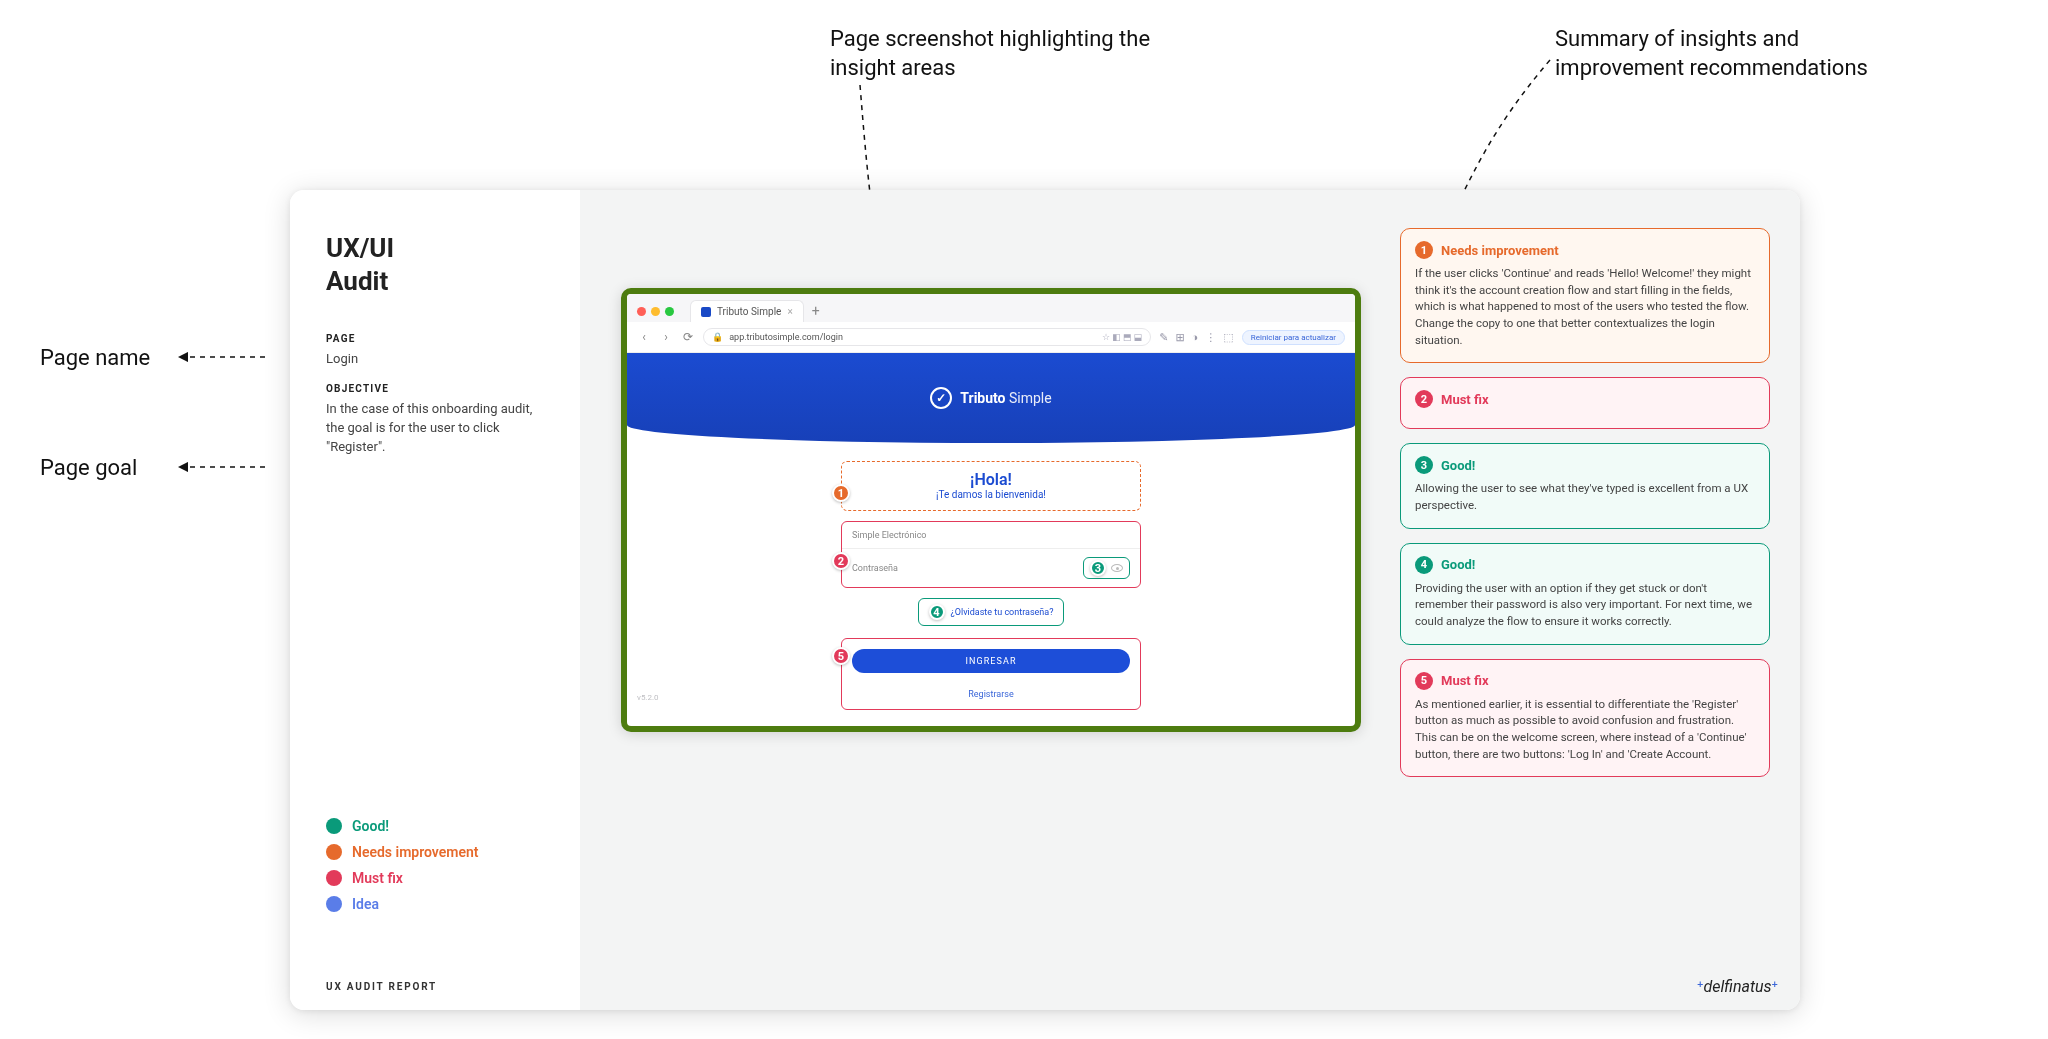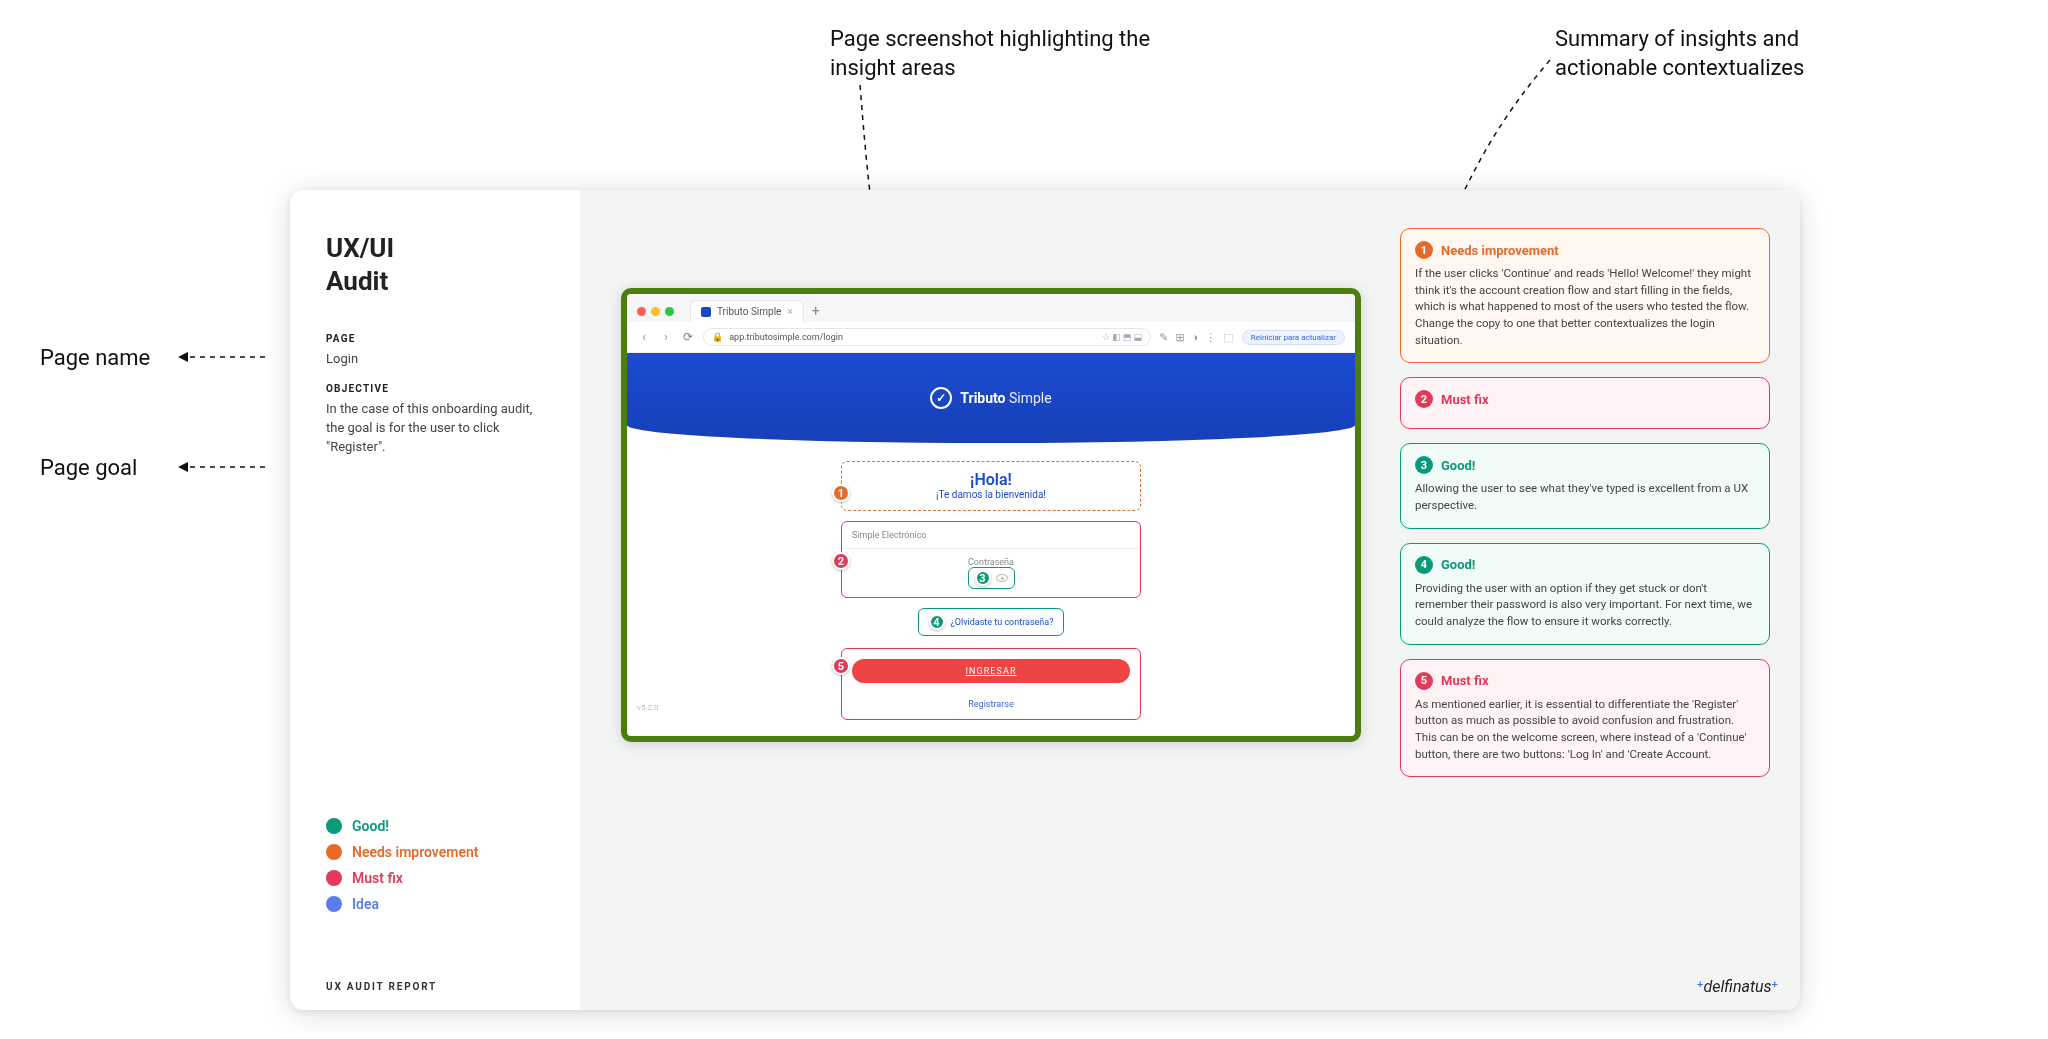--- a/index.html
+++ b/index.html
@@ -204,40 +204,40 @@
   .welcome .l1{color:#1b4bd1;font-size:16px;font-weight:600;}
   .welcome .l2{color:#1b4bd1;font-size:10px;}
   .fields{
     border:1.5px solid var(--callout-red);
     border-radius:6px;margin-top:10px;padding:0;position:relative;
   }
   .field{
     border-bottom:1px solid #eee;padding:8px 10px;font-size:9px;color:#888;
     display:flex;align-items:center;justify-content:space-between;
   }
-  .field:last-child{border-bottom:none;flex-direction:column;}
+  .field:last-child{border-bottom:none;}
   .eye-box{
     border:1.5px solid var(--callout-green);border-radius:6px;
     padding:2px 6px;display:flex;align-items:center;gap:5px;
   }
   .eye{width:12px;height:8px;border:1px solid #bbb;border-radius:50%;position:relative;}
   .eye::after{content:"";position:absolute;width:3px;height:3px;border-radius:50%;background:#bbb;top:2px;left:4px;}
   .forgot{
     margin:10px auto 0;width:fit-content;
     border:1.5px solid var(--callout-green);border-radius:6px;
     padding:5px 10px;font-size:9px;color:#1b4bd1;
     display:flex;align-items:center;gap:6px;
   }
   .actions{
     margin-top:12px;border:1.5px solid var(--callout-red);border-radius:6px;
     padding:10px;position:relative;
   }
   .btn{
-    background:#ef4444;color:#fff;border-radius:14px;
-    text-align:center;padding:7px 0;font-size:9px;letter-spacing:.12em;text-decoration:underline;
+    background:#1d4ed8;color:#fff;border-radius:14px;
+    text-align:center;padding:7px 0;font-size:9px;letter-spacing:.12em;
   }
   .register{
     text-align:center;color:#3a66d8;font-size:9px;margin-top:16px;
   }
   .version{
     position:absolute;left:10px;bottom:8px;font-size:8px;color:#c0c0c4;
   }
 
   .marker{
     position:absolute;width:18px;height:18px;border-radius:50%;
@@ -276,21 +276,21 @@
   .brand .sp{color:#3a66d8;font-style:normal;}
 </style>
 </head>
 <body>
 
 <div class="canvas">
 
   <div class="anno" style="left:40px;top:345px;">Page name</div>
   <div class="anno" style="left:40px;top:455px;">Page goal</div>
   <div class="anno multi" style="left:830px;top:25px;">Page screenshot highlighting the insight areas</div>
-  <div class="anno multi" style="left:1555px;top:25px;">Summary of insights and actionable contextualizes</div>
+  <div class="anno multi" style="left:1555px;top:25px;">Summary of insights and improvement recommendations</div>
 
   <svg class="arrow-layer" width="2048" height="1039">
     <defs>
       <marker id="ah" viewBox="0 0 10 10" refX="8" refY="5" markerWidth="7" markerHeight="7" orient="auto-start-reverse">
         <path d="M0,0 L10,5 L0,10 z" fill="#111"></path>
       </marker>
     </defs>
 
     <path d="M180,357 L268,357" stroke="#111" stroke-width="1.5" stroke-dasharray="5 5" fill="none" marker-start="url(#ah)"></path>
 

